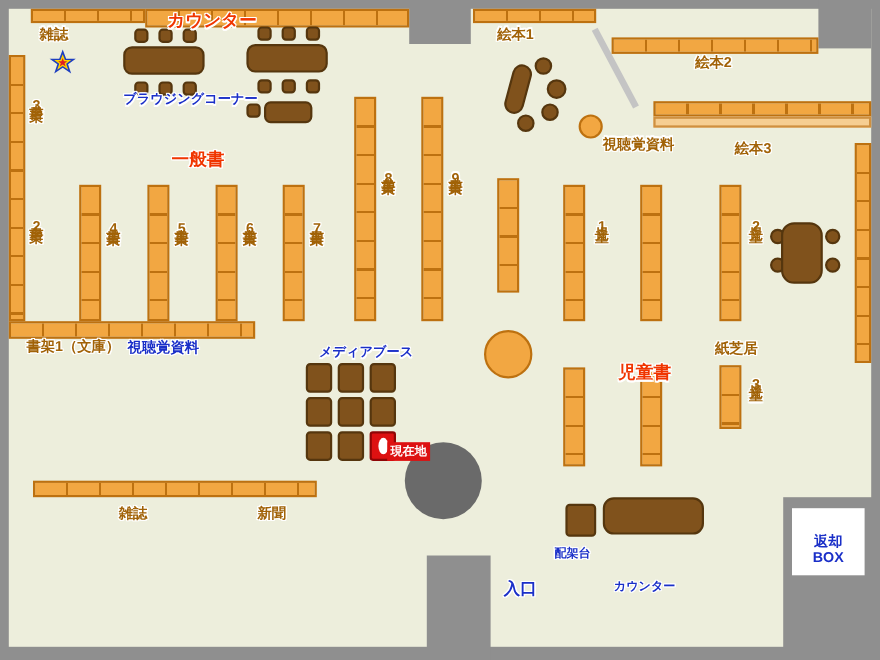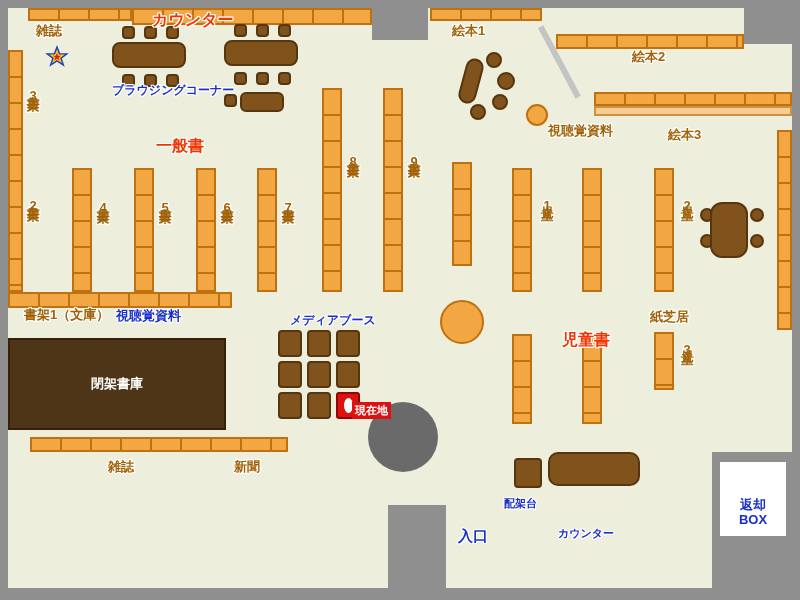--- a/index.html
+++ b/index.html
@@ -112,25 +112,22 @@
   <div class="furn" style="left:336px;top:361px;width:24px;height:27px;"></div>
   <div class="furn" style="left:278px;top:392px;width:24px;height:27px;"></div>
   <div class="furn" style="left:307px;top:392px;width:24px;height:27px;"></div>
   <div class="marker" style="left:336px;top:392px;width:24px;height:27px;">
     <div class="marker-inner"></div>
   </div>
 
   <div class="furn" style="left:514px;top:458px;width:28px;height:30px;"></div>
   <div class="furn" style="left:548px;top:452px;width:92px;height:34px;border-radius:10px;"></div>
 
-  <div class="stacks" style="left:8px;top:338px;width:218px;height:92px;">
-    <span class="white-lbl" style="font-weight:bold;">閉架書庫</span>
-  </div>
 
-  <div class="returnbox" style="left:720px;top:462px;width:66px;height:74px;">
+  <div class="returnbox" style="left:720px;top:462px;width:66px;height:61px;">
     <span>返却</span>
     <span>BOX</span>
   </div>
 
   <div class="lbl green" style="left:36px;top:24px;">雑誌</div>
 
   <svg class="abs" style="left:44px;top:44px;" width="26" height="26" viewBox="0 0 24 24">
     <polygon points="12,1 14.9,8.6 23,8.6 16.5,13.4 19.1,21 12,16.3 4.9,21 7.5,13.4 1,8.6 9.1,8.6" fill="#1E3FC0"></polygon>
     <g transform="translate(4.2 4.2) scale(0.65)">
       <polygon points="12,1 14.9,8.6 23,8.6 16.5,13.4 19.1,21 12,16.3 4.9,21 7.5,13.4 1,8.6 9.1,8.6" fill="#FFD200"></polygon>

